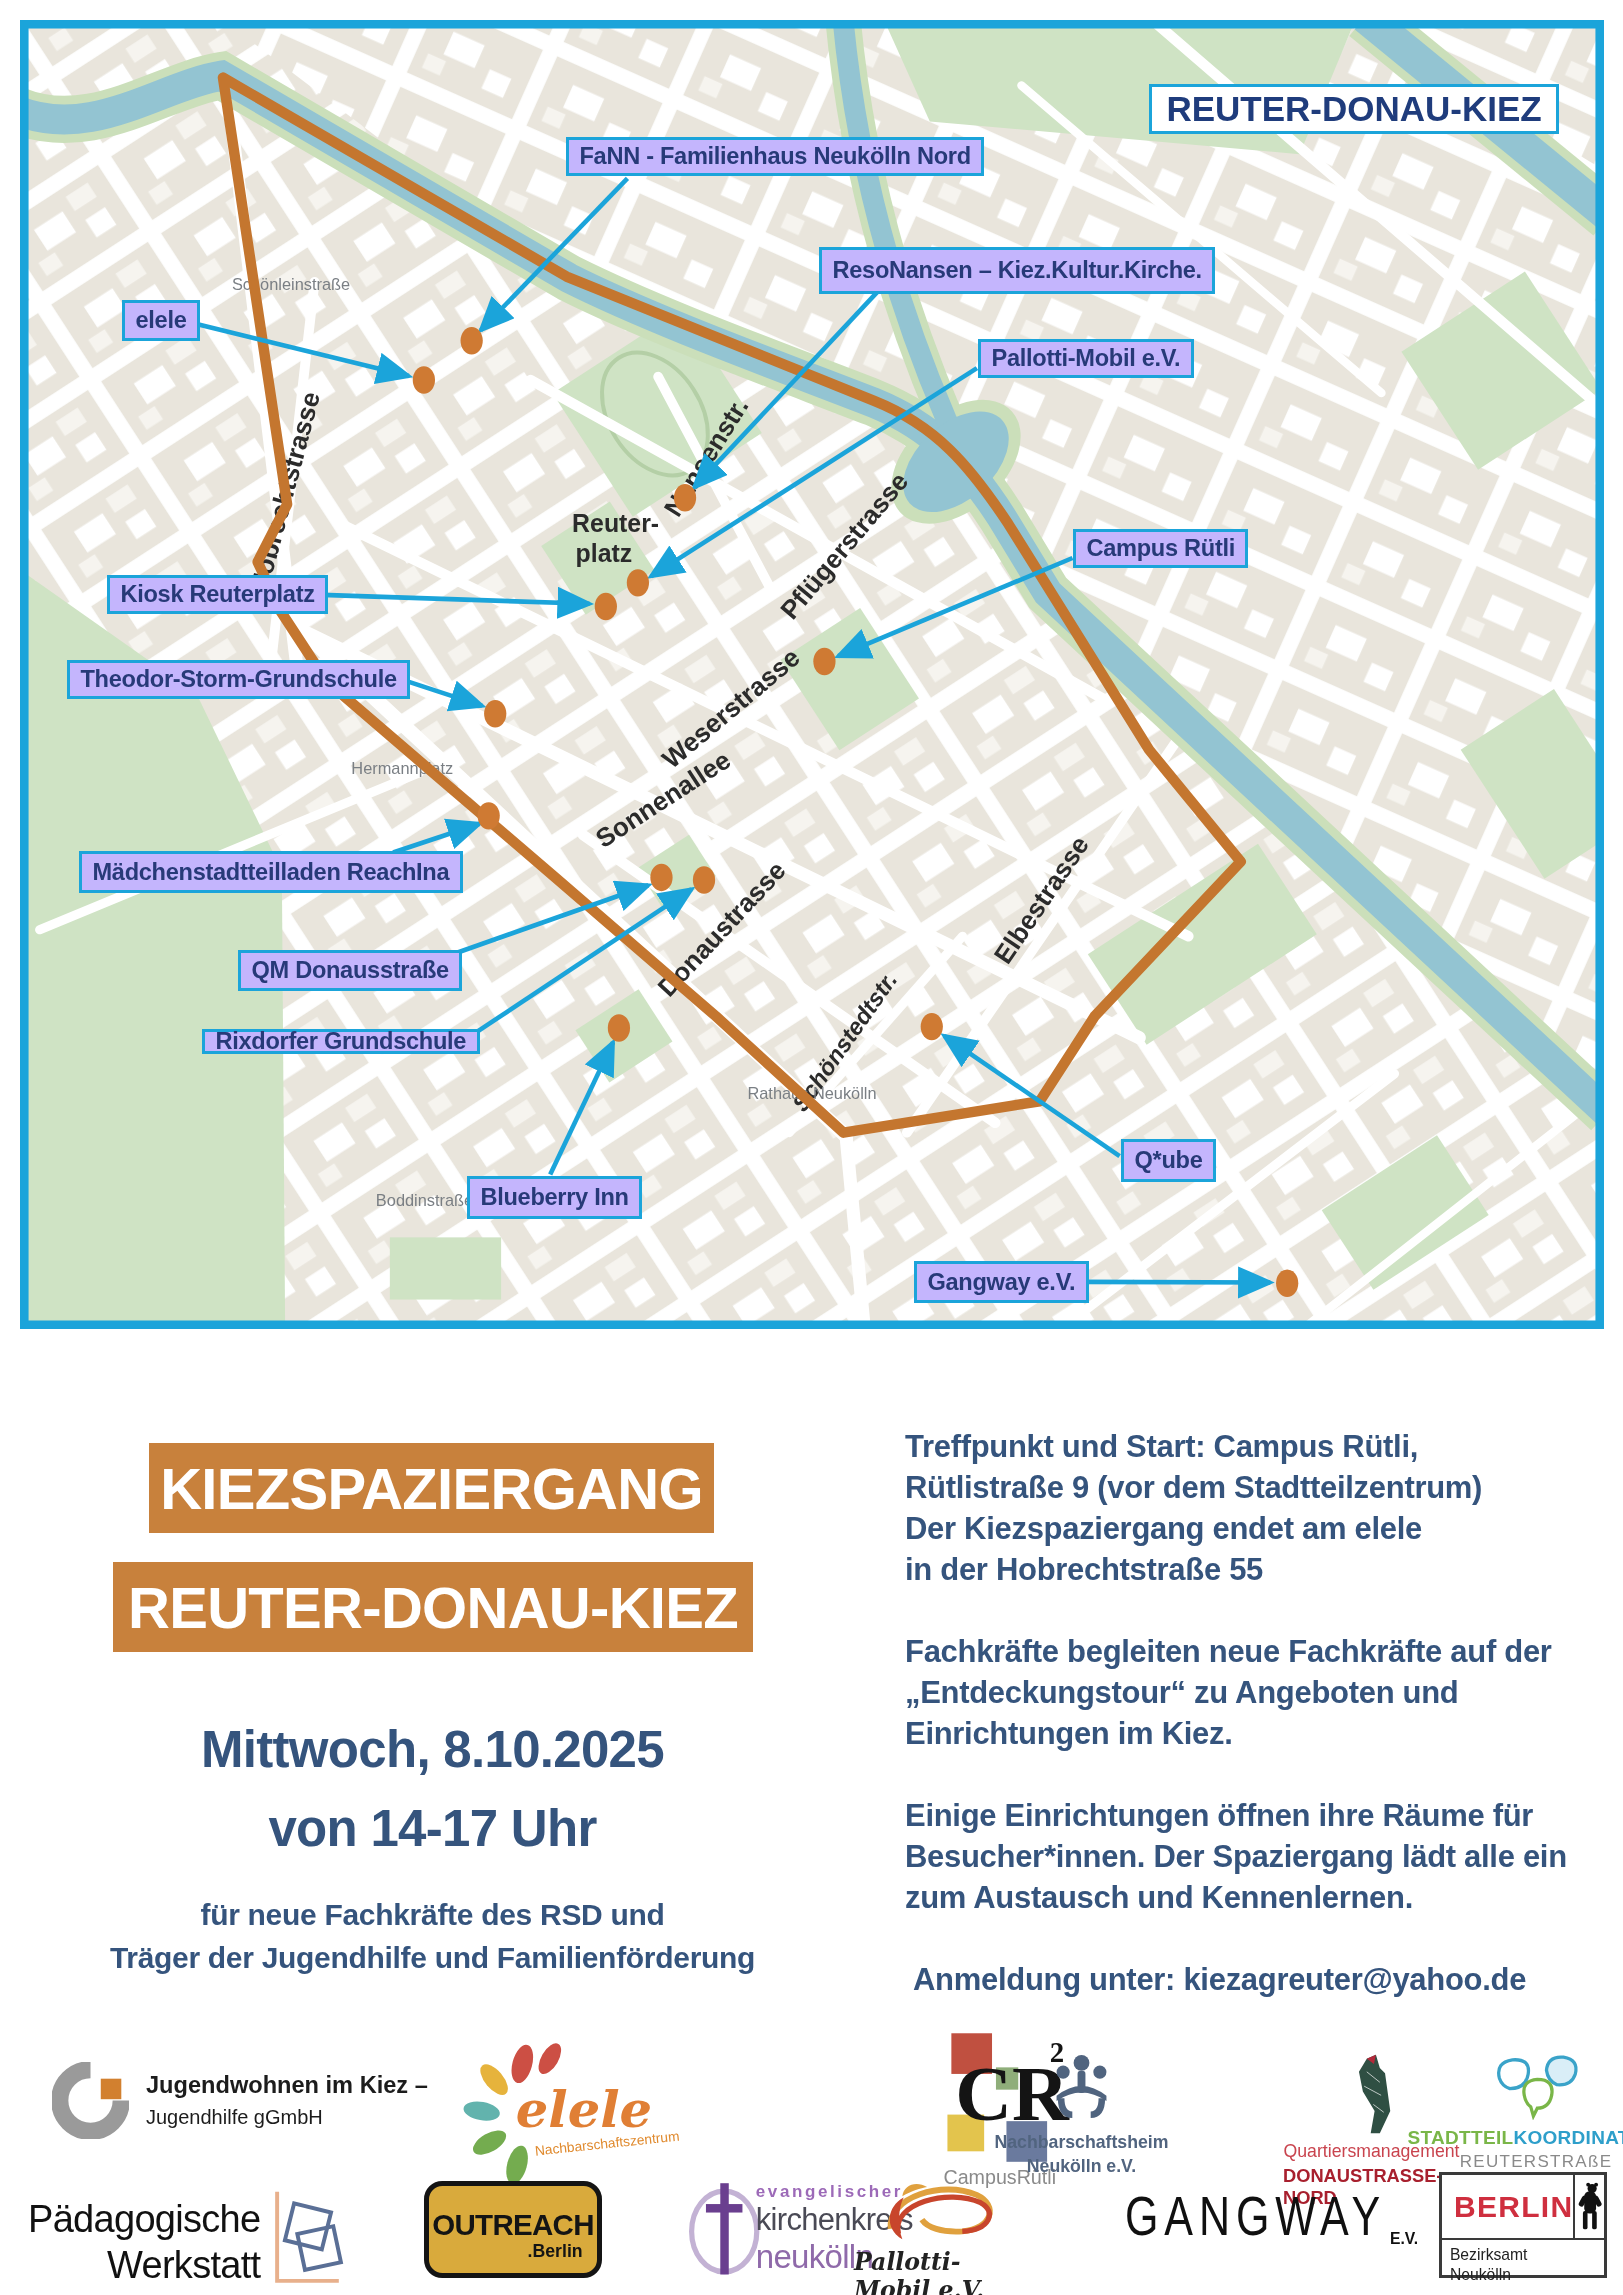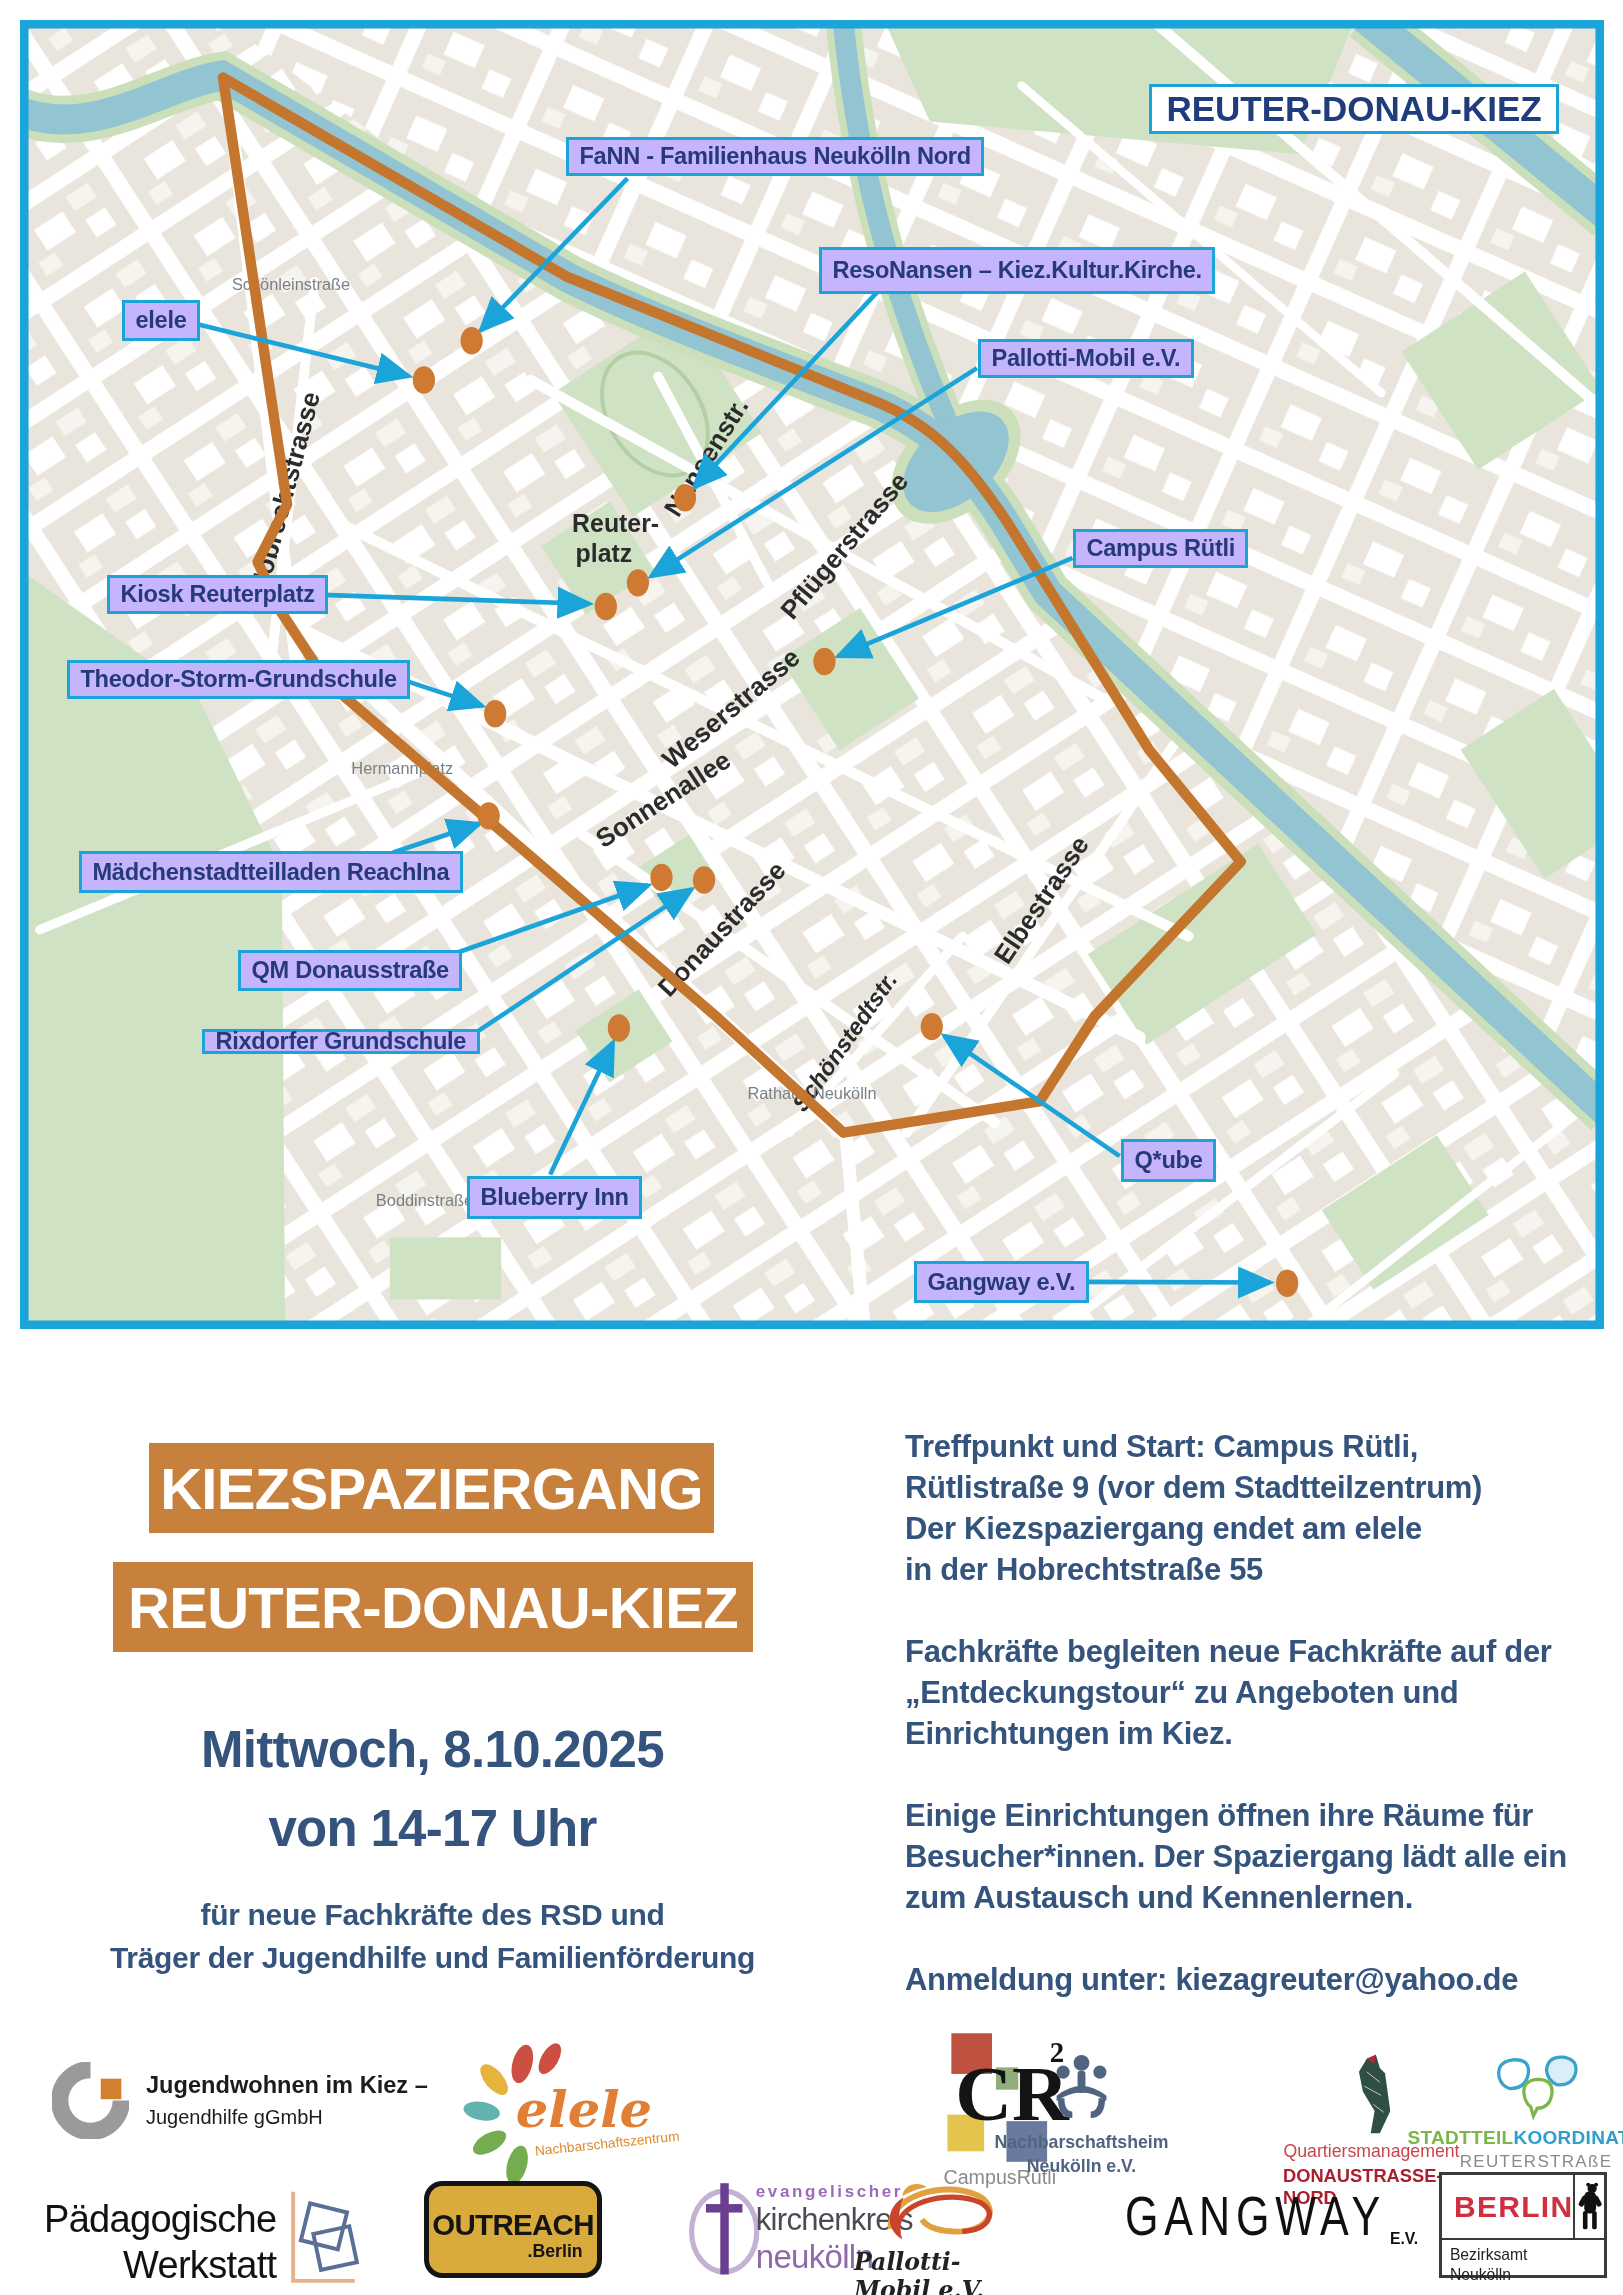--- a/index.html
+++ b/index.html
@@ -26,21 +26,21 @@
   .banner{position:absolute;background:#c8813c;color:#ffffff;font-weight:bold;
     display:flex;align-items:center;justify-content:center;white-space:nowrap;
     font-size:58px;letter-spacing:-0.7px;}
   .date-line{position:absolute;width:655px;left:105px;text-align:center;color:#35547d;
     font-weight:bold;font-size:51px;letter-spacing:-0.7px;}
   .audience{position:absolute;left:79px;top:1893px;width:707px;text-align:center;
     color:#35547d;font-weight:bold;font-size:30px;line-height:43px;letter-spacing:-0.3px;}
   .details{position:absolute;left:905px;top:1426px;width:674px;color:#35547d;
     font-weight:bold;font-size:31px;line-height:41px;letter-spacing:-0.3px;}
   .details p{margin:0 0 41px 0;}
-  .details p:last-child{margin-bottom:0;}
+  .details p:last-child{margin-bottom:0;margin-left:8px;}
 
   
   .logo{position:absolute;}
   .lg-col{display:flex;flex-direction:column;align-items:center;}
   .jw-text1{font-size:23.6px;color:#1c1c1c;font-weight:bold;}
   .jw-text2{font-size:20px;color:#1c1c1c;margin-top:6.5px;}
   .nbh-line{font-size:17.7px;font-weight:bold;color:#51647f;text-align:center;line-height:23.6px;}
   .qm-line1{font-size:17.7px;color:#c9444e;margin-top:5.2px;}
   .qm-line2{font-size:18.3px;font-weight:bold;color:#a8202e;margin-top:2.6px;}
   .stk-line1{font-size:19px;font-weight:bold;margin-top:6.5px;letter-spacing:0.3px;}
@@ -319,21 +319,21 @@
   <div class="logo lg-col" style="left:1454px;top:2052px;width:164px;">
     <svg width="92" height="68" viewBox="0 0 140 104" fill="none">
       <path d="M14,40 Q8,16 34,12 Q62,10 58,34 Q54,56 30,56 Q18,52 14,40 Z" stroke="#3aa3c9" stroke-width="5"></path>
       <path d="M86,28 Q88,6 112,8 Q136,12 130,34 Q124,52 102,50 Q88,44 86,28 Z" stroke="#3aa3c9" stroke-width="5" fill="#d9eef7"></path>
       <path d="M52,66 Q48,44 72,42 Q98,42 94,66 Q90,86 72,86 L66,98 L62,84 Q54,78 52,66 Z" stroke="#7ab648" stroke-width="5"></path>
     </svg>
     <div class="stk-line1"><span class="stk-green">STADTTEIL</span><span class="stk-blue">KOORDINATION</span></div>
     <div class="stk-line2">REUTERSTRAßE</div>
   </div>
 
-  <div class="logo" style="left:44px;top:2189px;display:flex;align-items:center;">
+  <div class="logo" style="left:28px;top:2189px;display:flex;align-items:center;">
     <div class="pw-text">
       <div>Pädagogische</div>
       <div>Werkstatt</div>
     </div>
     <svg width="92" height="105" viewBox="0 0 140 160" fill="none">
       <path d="M26,4 L26,140 L120,140" stroke="#e8b08c" stroke-width="6"></path>
       <rect x="44" y="28" width="58" height="58" stroke="#5a6f96" stroke-width="6" transform="rotate(14 73 57)"></rect>
       <rect x="62" y="62" width="56" height="56" stroke="#5a6f96" stroke-width="6" transform="rotate(-12 90 90)"></rect>
     </svg>
   </div>

